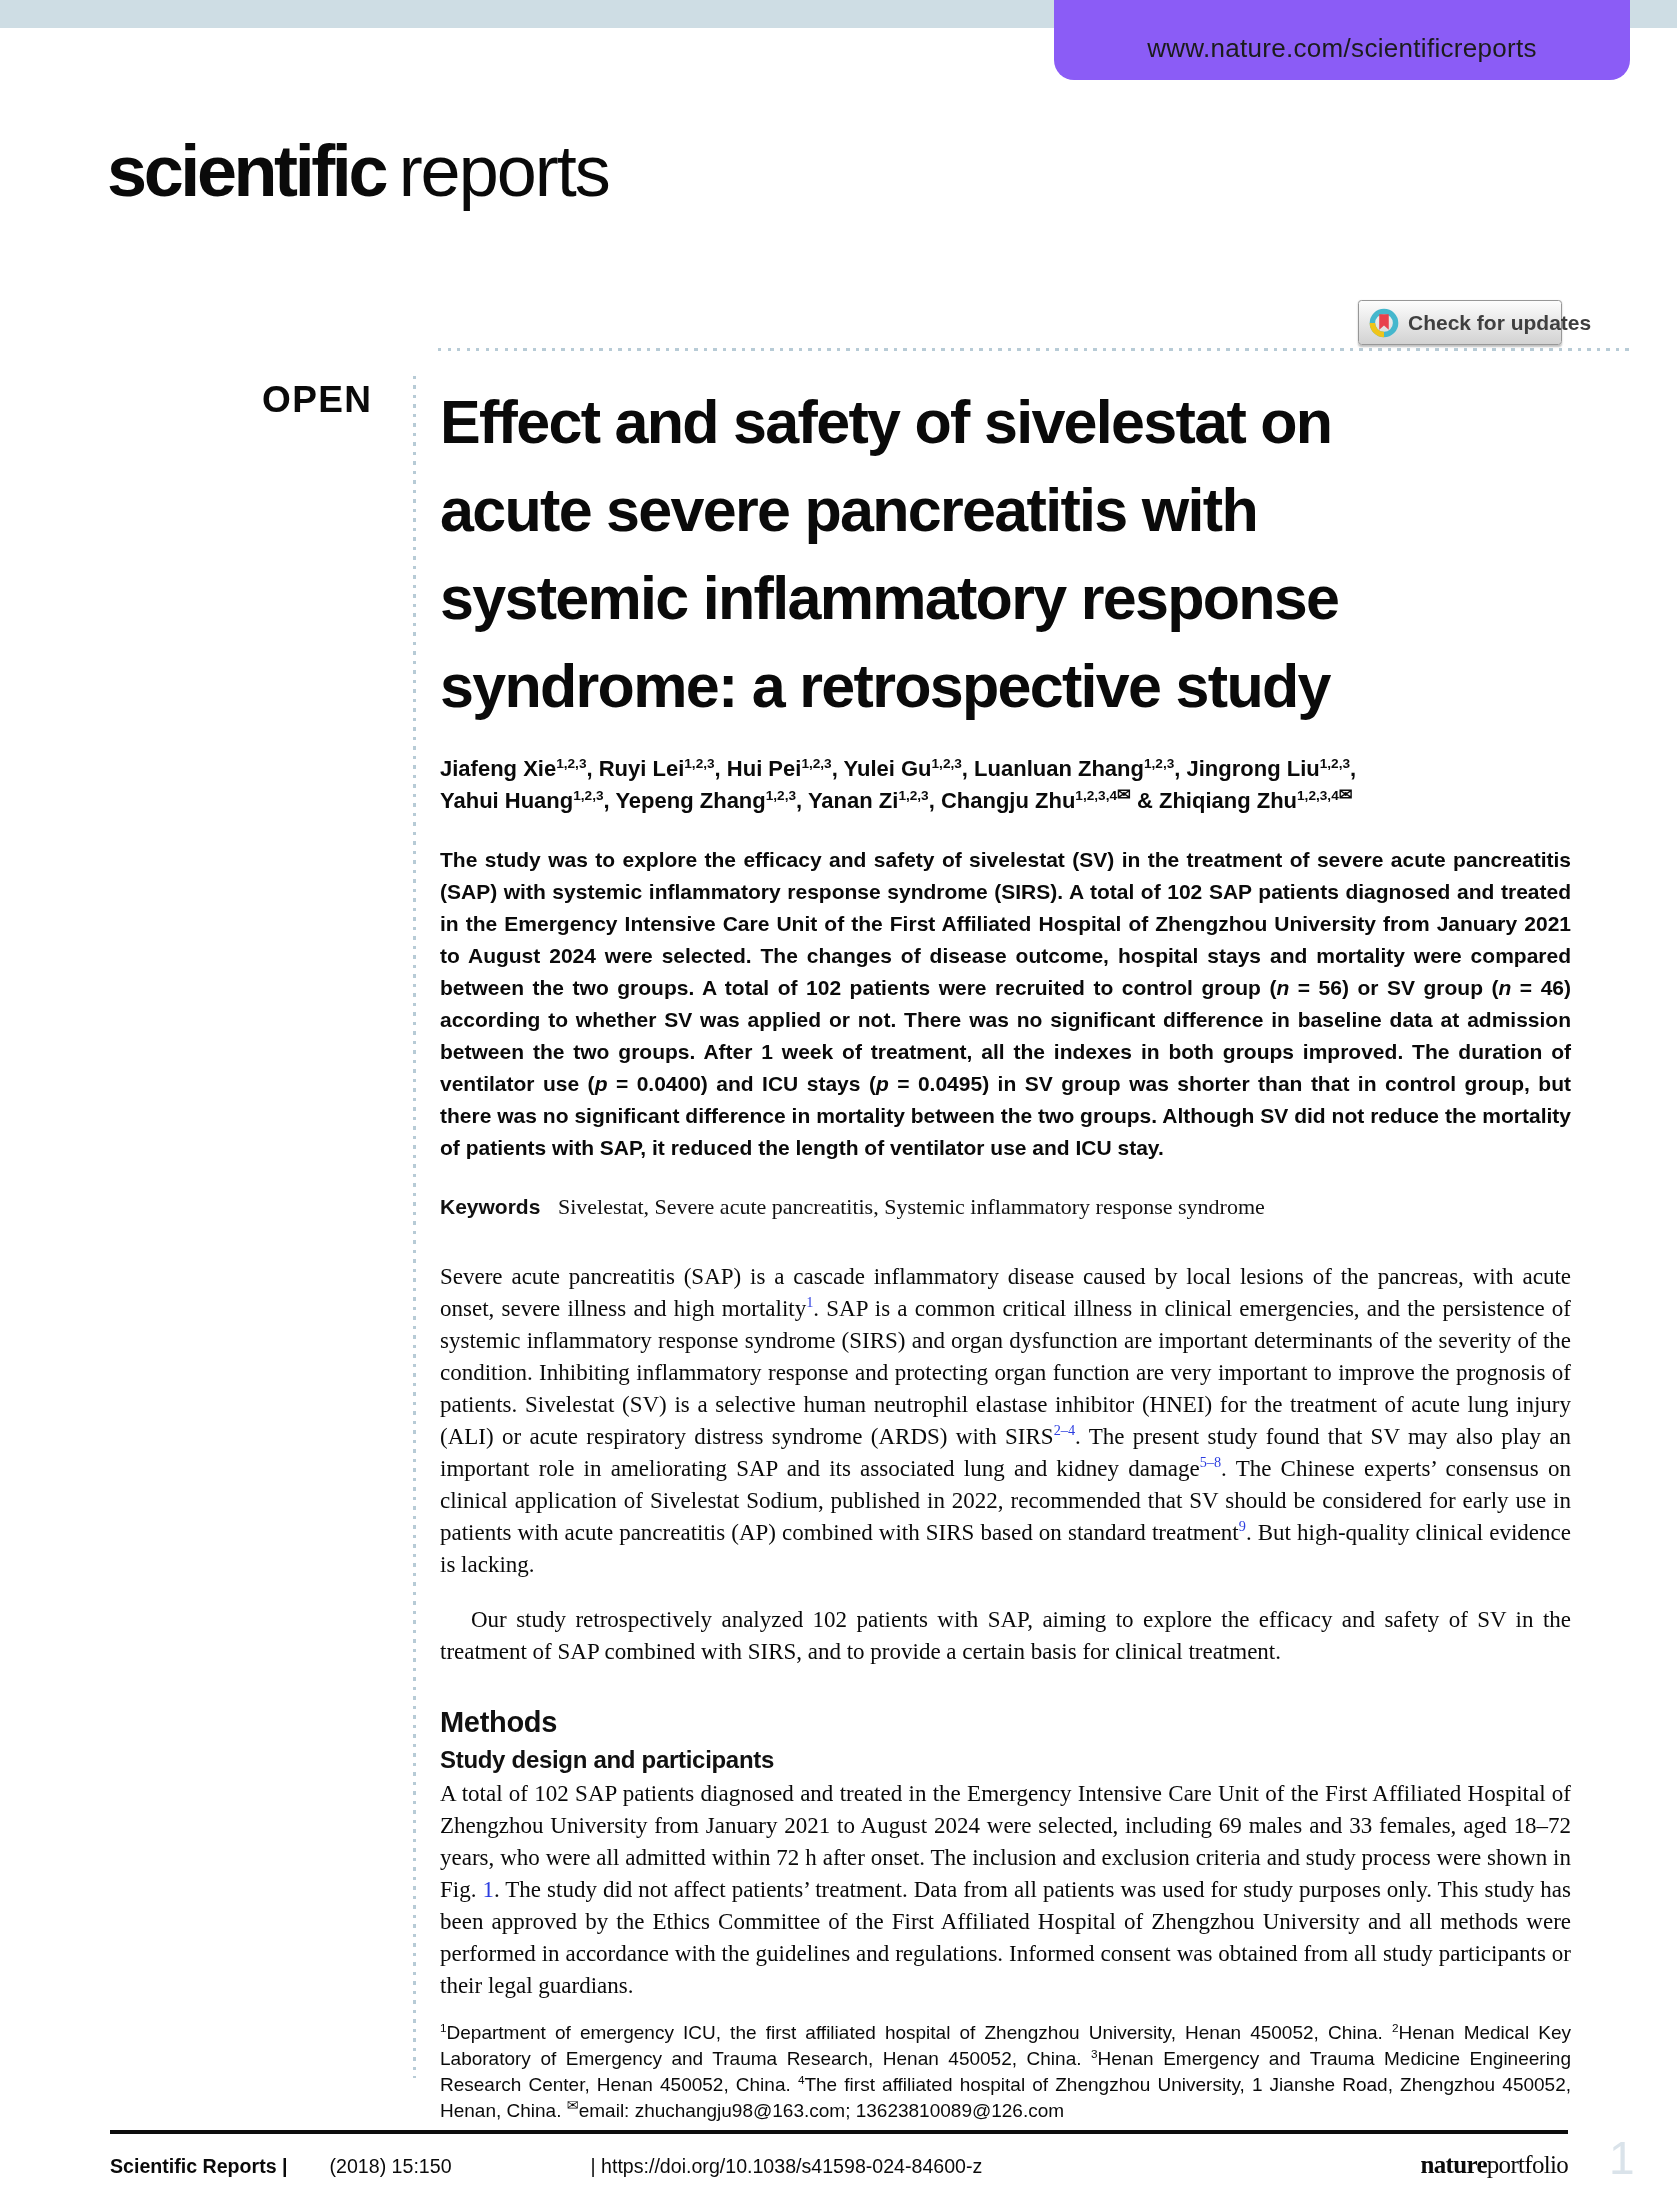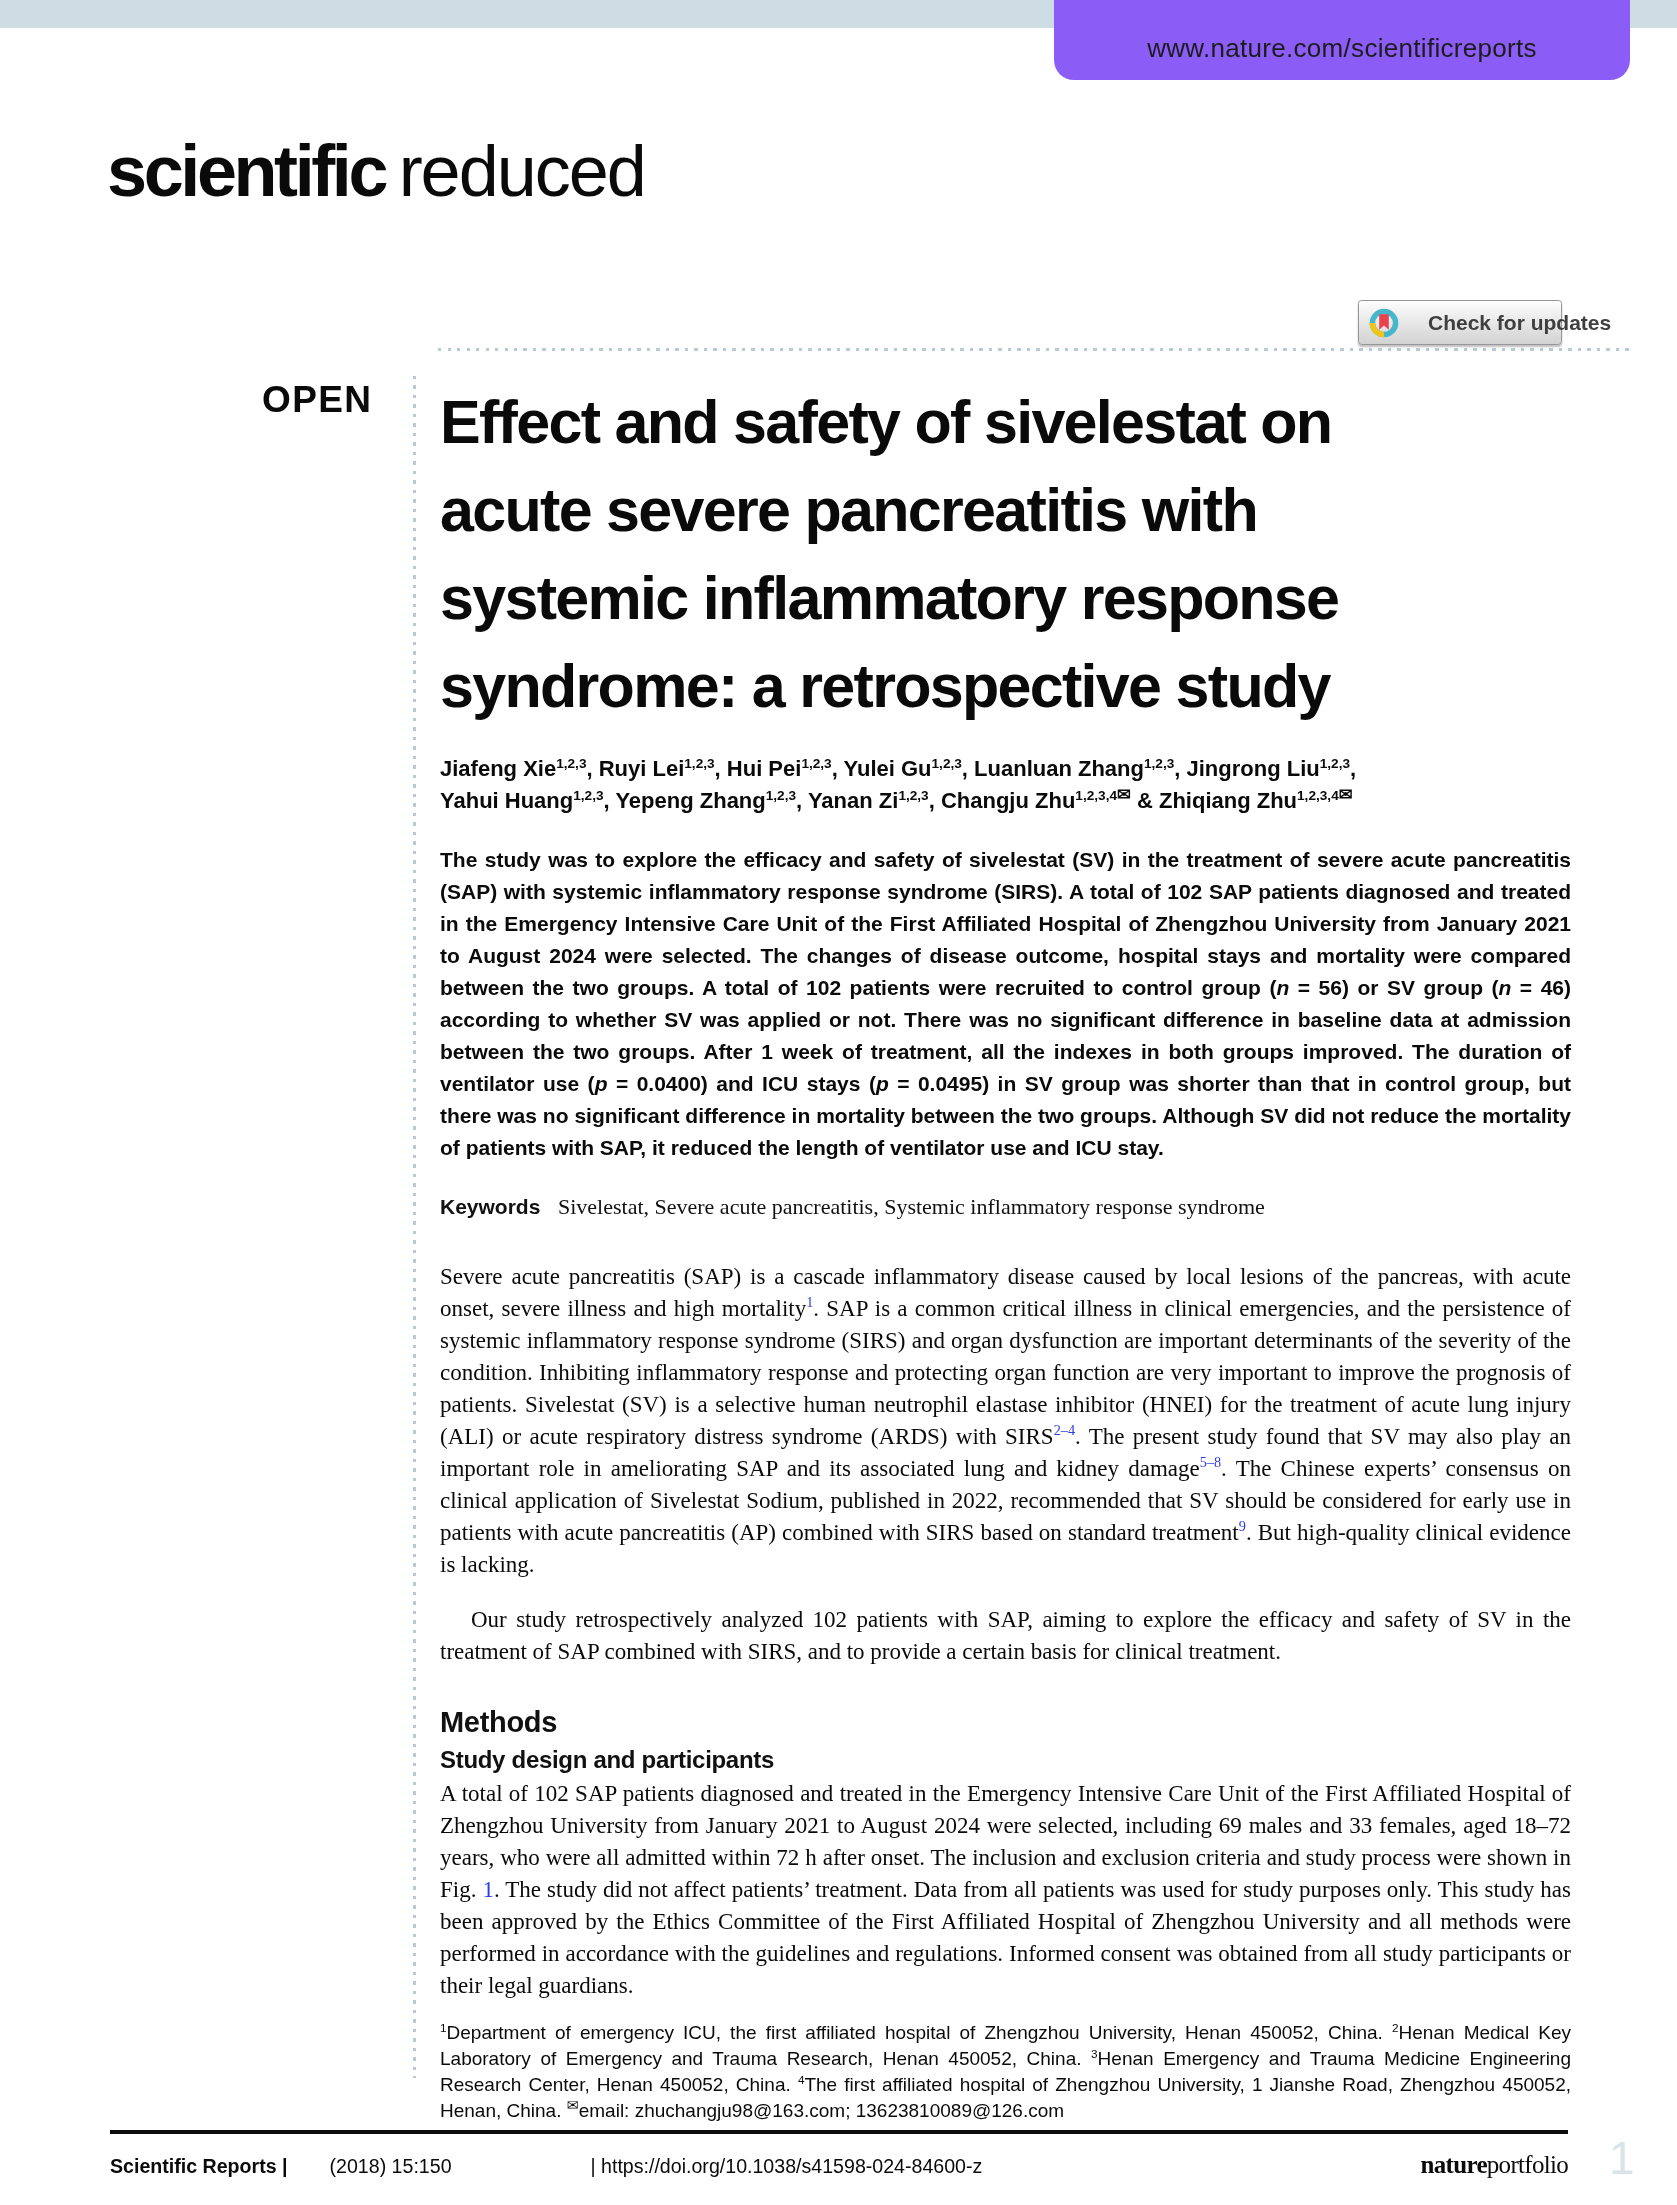--- a/index.html
+++ b/index.html
@@ -13,21 +13,21 @@
            padding-top:17.6px;box-sizing:border-box;font-size:26px;letter-spacing:0.3px;color:#1c1c1c;}
   .logo{position:absolute;left:107px;top:130px;font-size:72px;letter-spacing:-2.7px;color:#0a0a0a;white-space:nowrap;}
   .logo .w1{font-weight:700;letter-spacing:-3.4px;}
   .logo .w2{font-weight:400;margin-left:13.5px;letter-spacing:-2px;}
 
   
   .badge{position:absolute;left:1358px;top:300px;width:204px;height:45px;
          background:linear-gradient(#fdfdfd,#d2d2d2);border:1.4px solid #979797;border-radius:3.4px;
          display:flex;align-items:center;gap:9.5px;padding:0 9.5px;box-sizing:border-box;
          box-shadow:0 1.4px 2px rgba(0,0,0,.25);cursor:pointer;}
-  .badge-label{font-size:21px;font-weight:700;color:#3f3f3f;white-space:nowrap;margin-left:20px;}
+  .badge-label{font-size:21px;font-weight:700;color:#3f3f3f;white-space:nowrap;}
 
   
   .h-dots{position:absolute;left:438px;top:348px;width:1192px;height:3.4px;
           background:repeating-linear-gradient(to right,#b7cbd6 0 3.4px,transparent 3.4px 9.5px);}
   .v-dots{position:absolute;left:413px;top:376px;width:3.4px;height:1702px;
           background:repeating-linear-gradient(to bottom,#b7cbd6 0 3.4px,transparent 3.4px 9.5px);}
 
   .open-label{position:absolute;left:262px;top:379px;font-size:37px;font-weight:700;letter-spacing:1.4px;color:#0a0a0a;}
 
   
@@ -67,21 +67,21 @@
 </style>
 </head>
 <body>
 
 <div class="page">
 
   <div class="top-band"></div>
   <div class="url-tab">www.nature.com/scientificreports</div>
 
   <div class="logo">
-    <span class="w1">scientific</span><span class="w2">reduced</span>
+    <span class="w1">scientific</span><span class="w2">reports</span>
   </div>
 
   <div class="badge">
     <span style="display:inline-flex;">
       <svg width="30" height="30" viewBox="0 0 44 44">
         <circle cx="22" cy="22" r="17" fill="none" stroke="#45b7cd" stroke-width="8"></circle>
         <path d="M 22 39 A 17 17 0 0 1 5 22" fill="none" stroke="#f0c419" stroke-width="8"></path>
         <path d="M15 9 h14 v23 l-7 -6.5 -7 6.5 z" fill="#e8414d"></path>
       </svg>
     </span>

